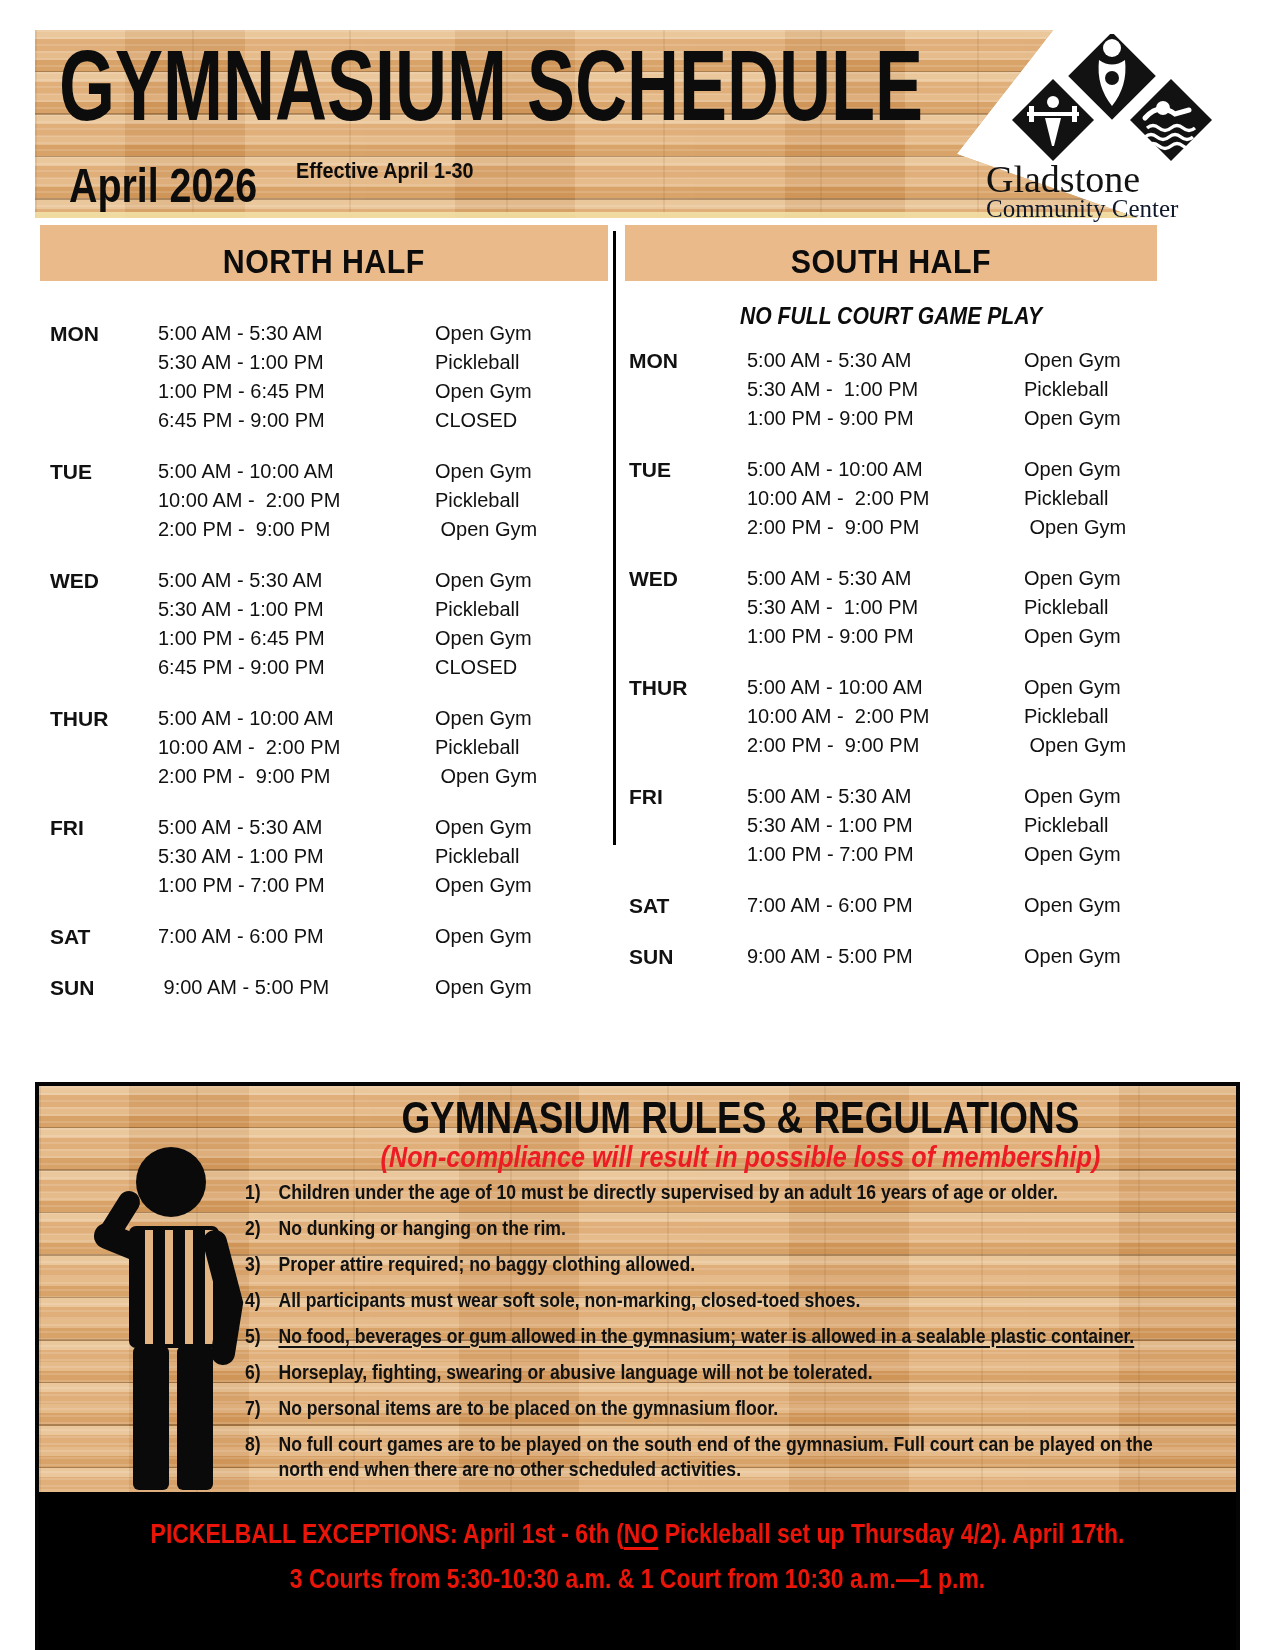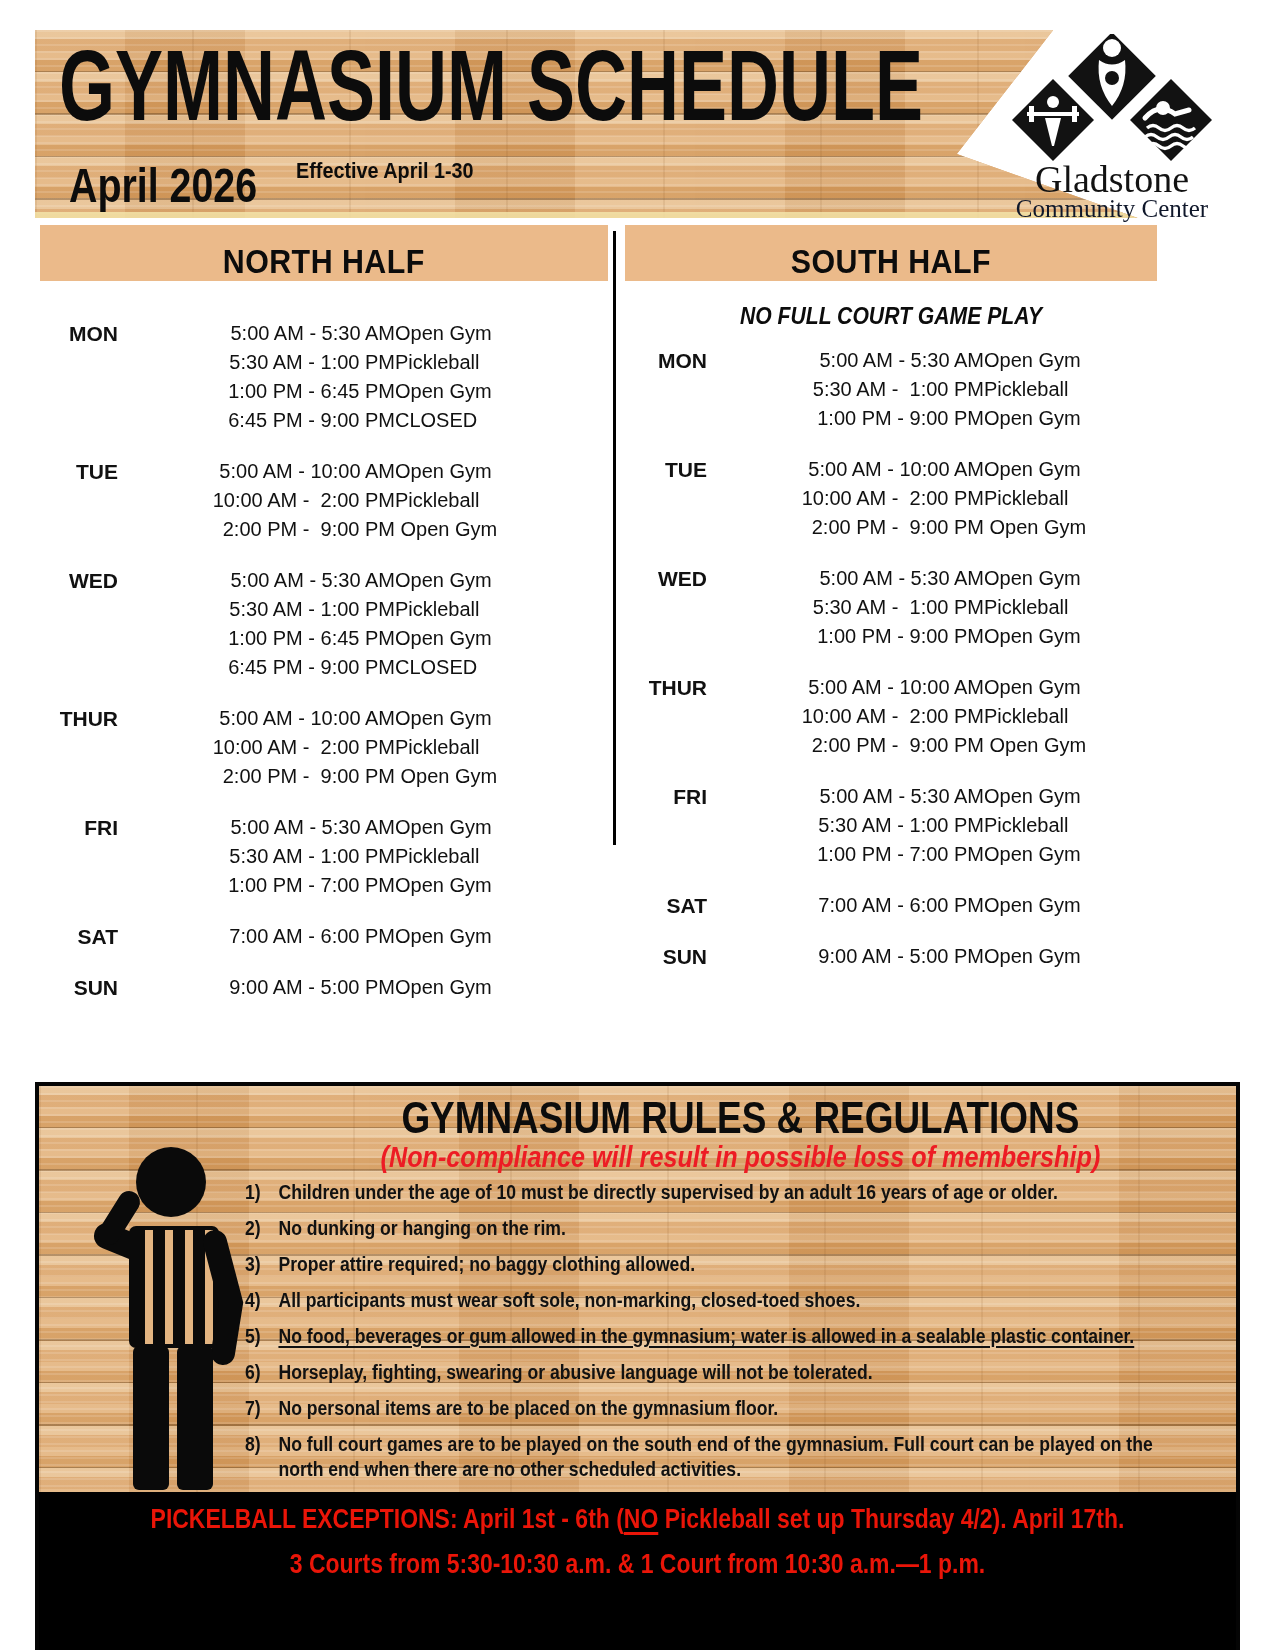--- a/index.html
+++ b/index.html
@@ -21,42 +21,42 @@
   .header-wood{position:absolute;inset:0;clip-path:polygon(0 0,84.5% 0,76.5% 66%,91.5% 100%,0 100%);}
   .header-wood::after{content:"";position:absolute;left:0;right:0;bottom:0;height:6px;background:#F2E2A6;opacity:.85;}
   .header-title{position:absolute;left:24px;top:4px;font-size:100px;font-weight:700;line-height:1.02;
                 letter-spacing:0;transform:scaleX(.72);transform-origin:0 0;white-space:nowrap;color:#0c0c0c;}
   .header-sub{position:absolute;left:34px;top:128px;display:flex;align-items:flex-start;white-space:nowrap;gap:24px;}
   .apr{display:inline-block;font-size:48px;font-weight:700;transform:scaleX(.82);transform-origin:0 100%;color:#0c0c0c;}
   .eff{display:inline-block;font-size:22px;font-weight:700;transform:scaleX(.9);transform-origin:0 100%;
        margin-left:-26px;padding-bottom:5px;color:#0c0c0c;}
 
   
-  .logo{position:absolute;right:2px;top:4px;width:252px;text-align:center;}
+  .logo{position:absolute;right:2px;top:4px;width:252px;text-align:left;}
   .logo svg{display:block;margin:0 auto;}
   .logo-name{font-family:"Liberation Serif",serif;font-size:38px;line-height:38px;color:#121212;margin-top:-2px;}
   .logo-sub{font-family:"Liberation Serif",serif;font-size:25px;line-height:22px;color:#0f172a;}
 
   
   .col{position:absolute;top:225px;}
   .col-north{left:40px;width:568px;}
   .col-south{left:625px;width:532px;}
   .col-header{height:56px;background:var(--tan,#EBBA8A);display:flex;align-items:flex-end;justify-content:center;}
   .col-header span{font-size:33px;font-weight:700;transform:scaleX(.92);letter-spacing:.5px;color:#0c0c0c;white-space:nowrap;}
   .divider{position:absolute;left:613px;top:231px;width:3px;height:614px;background:#000;}
   .south-note{margin-top:22px;text-align:center;font-size:23px;font-weight:700;font-style:italic;
               transform:scaleX(.92);white-space:nowrap;color:#0c0c0c;}
-  .days{margin-top:38px;text-align:right;}
+  .days{margin-top:38px;}
   .col-south .days{margin-top:16px;}
   .day-block{display:flex;margin-bottom:22px;}
   .day-label{width:78px;font-weight:700;font-size:21px;line-height:29px;padding-left:10px;box-sizing:border-box;}
   .col-south .day-label{width:82px;padding-left:4px;}
   .slots{flex:1;}
   .slot{display:flex;font-size:20px;line-height:29px;}
-  .slot-time{width:277px;white-space:pre;}
+  .slot-time{width:277px;white-space:pre;margin-left:40px;}
   .slot-act{white-space:pre;}
   .b{font-weight:400;}
 
   
   .bottom-box{position:absolute;left:35px;top:1082px;width:1205px;height:568px;border:4px solid #050505;
               border-bottom:none;box-sizing:border-box;}
   .rules{position:relative;height:406px;overflow:hidden;}
   .ref-icon{position:absolute;left:34px;top:52px;width:172px;height:352px;}
   .rules-content{margin-left:206px;padding-top:6px;}
   .rules-head{text-align:center;}
@@ -64,21 +64,21 @@
                white-space:nowrap;color:#0c0c0c;}
   .rules-sub{font-size:30px;font-weight:700;font-style:italic;line-height:34px;display:inline-block;
              transform:scaleX(.84);white-space:nowrap;color:var(--rules-red,#ED1C24);margin-top:-4px;}
   .rules-list{margin-top:6px;}
   .rule{display:flex;font-size:20px;font-weight:700;line-height:25px;margin-bottom:11px;
         transform:scaleX(.88);transform-origin:0 50%;width:113%;}
   .rule-num{width:38px;flex:0 0 38px;}
   .rule-text{flex:1;padding-right:60px;}
   .rule-text.u{text-decoration:underline;text-decoration-thickness:2px;text-underline-offset:3px;}
 
-  .footer{background:#000;height:158px;text-align:center;padding-top:12px;box-sizing:border-box;}
+  .footer{background:#000;height:158px;text-align:center;padding-top:27px;box-sizing:border-box;}
   .f-line{color:var(--footer-red,#EA1508);font-size:28px;font-weight:700;line-height:30px;
           transform:scaleX(.82);white-space:nowrap;}
   .f-line + .f-line{margin-top:15px;}
   .f-u{text-decoration:underline;text-decoration-thickness:3px;text-underline-offset:4px;}
 </style>
 </head>
 <body>
 
 <div class="page">
 

